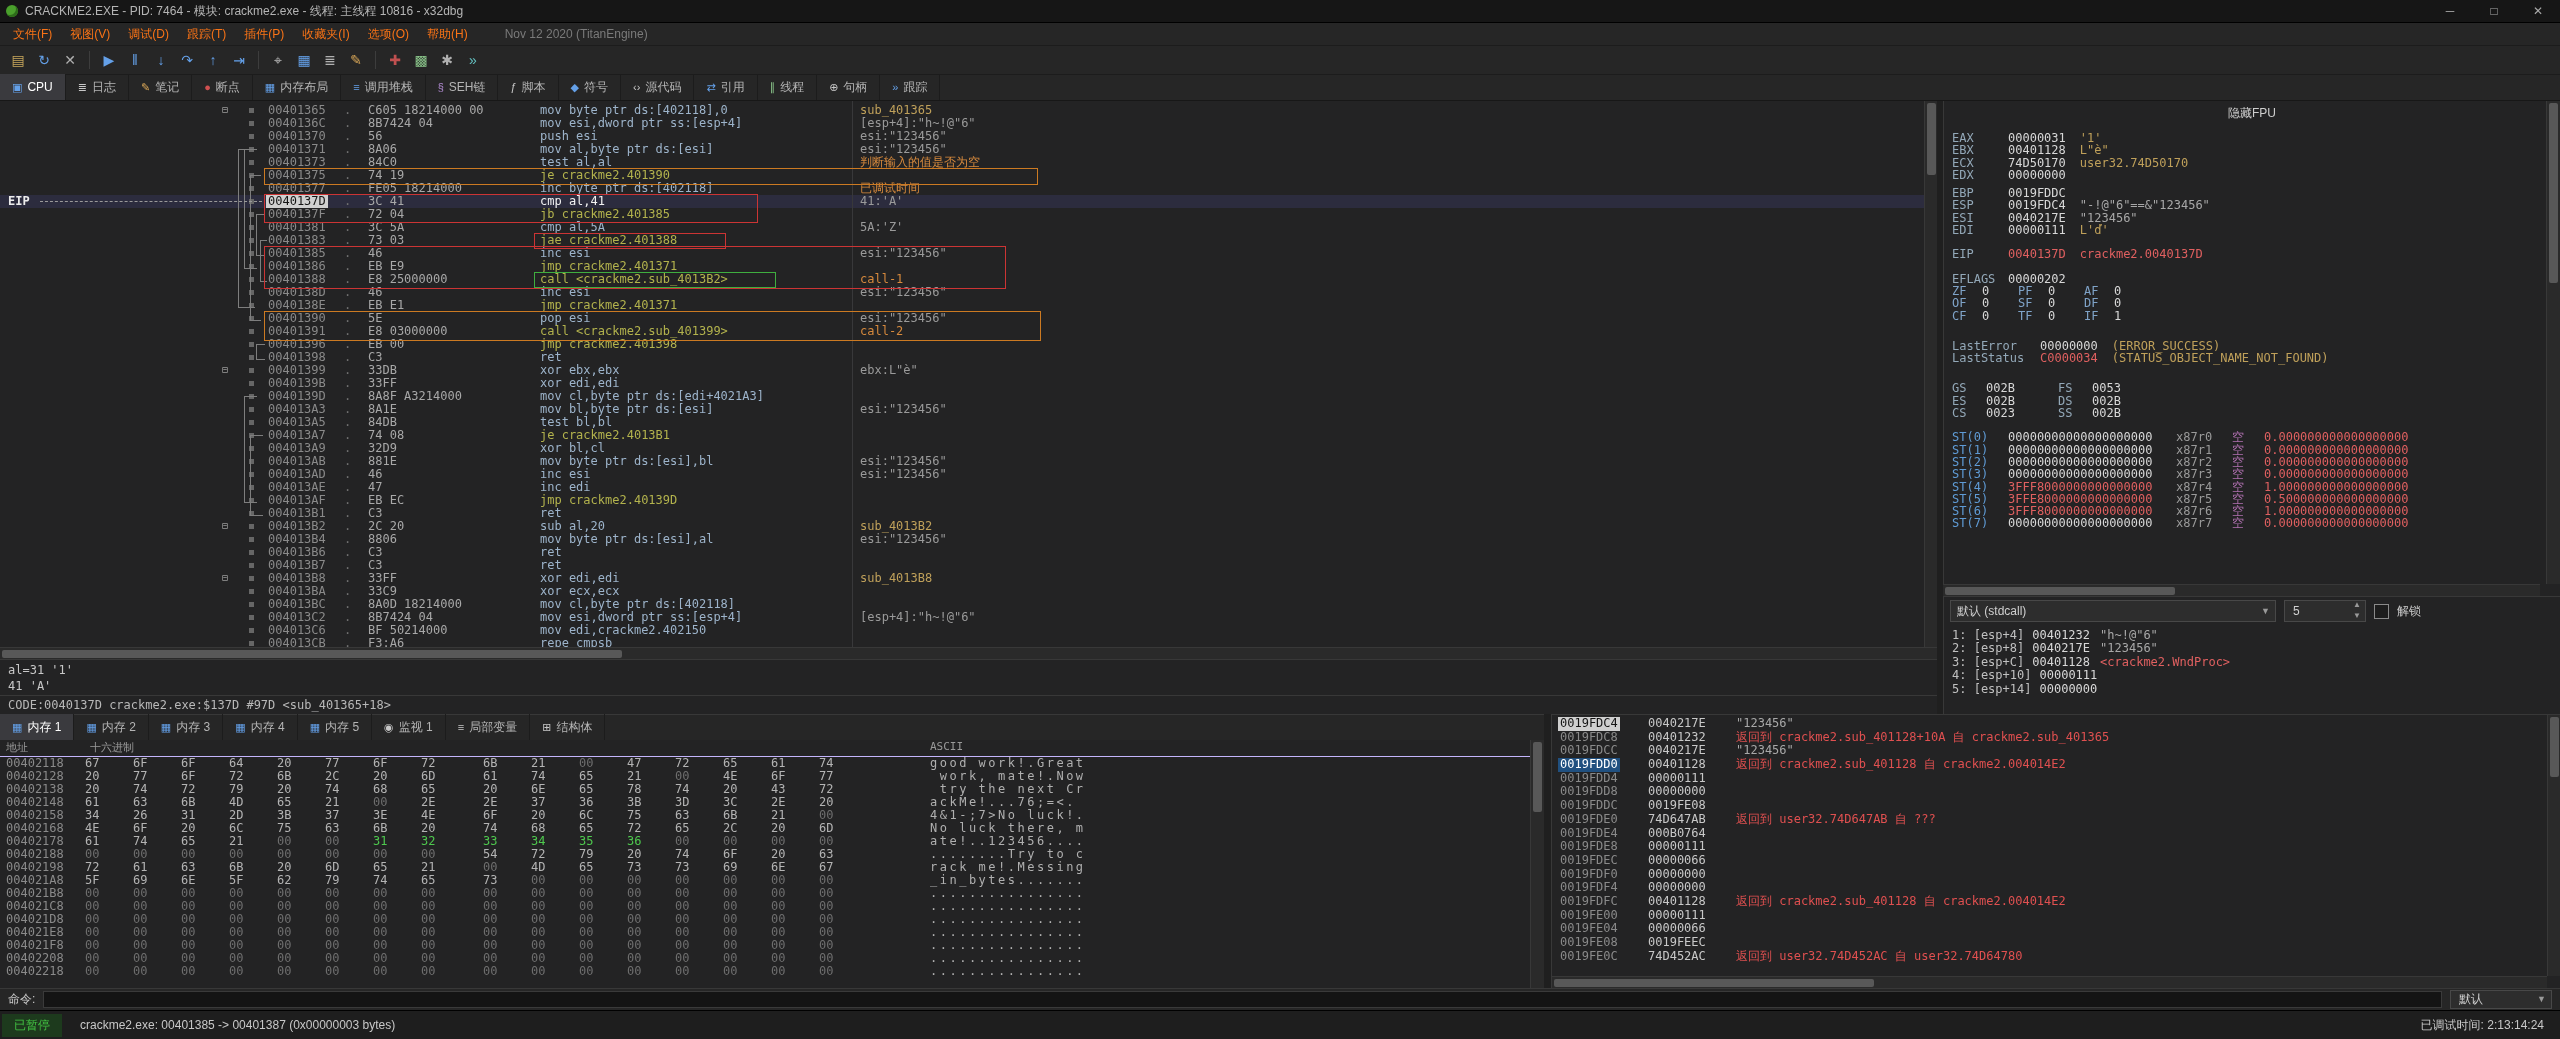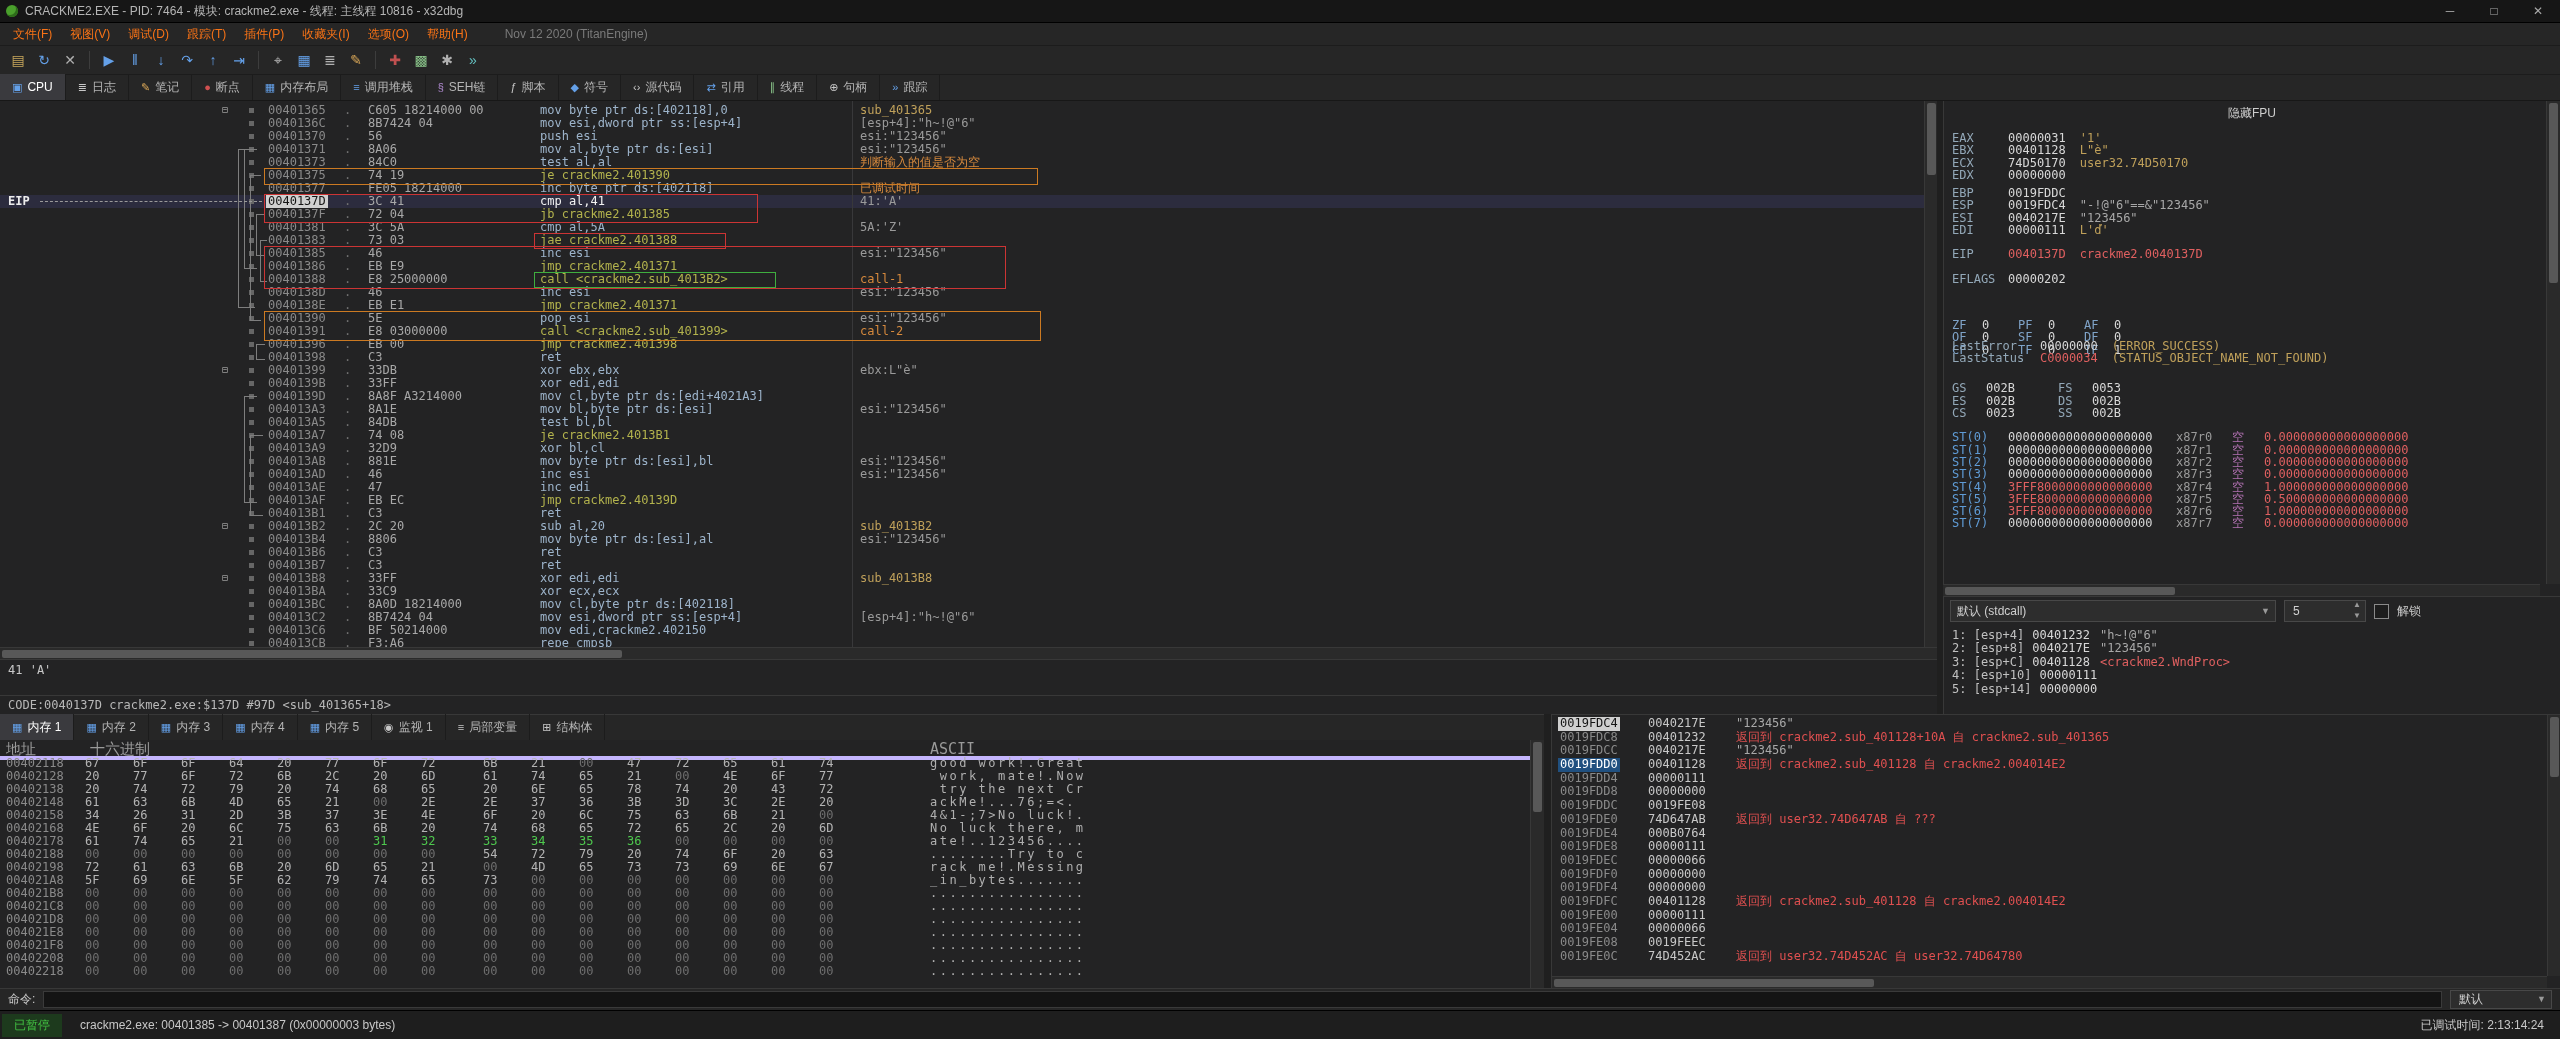--- a/index.html
+++ b/index.html
@@ -72,21 +72,21 @@
   
   #regpane{position:absolute;left:1943px;top:101px;width:617px;height:495px;background:#232324;border-left:1px solid #383838;box-sizing:border-box;overflow:hidden;}
   #fputoggle{text-align:center;padding-top:4px;color:#cfcfcf;}
   #regcontent{font-family:"DejaVu Sans Mono",monospace;font-size:12px;padding:10px 0 0 8px;}
   .rline{height:12.3px;line-height:12.3px;white-space:pre;}
   .mt6{margin-top:6px;} .mt12{margin-top:12px;} .mt18{margin-top:18px;}
   .rname{display:inline-block;width:56px;color:#93a8b8;}
   .rname.wide{width:88px;}
   .rval{color:#d8d8d8;} .rval.red{color:#e06060;}
   .rnote{margin-left:14px;} .rnote.gold{color:#bfa05a;} .rnote.gray{color:#a8a8a8;} .rnote.red{color:#e06060;}
-  .fname{display:inline-block;width:30px;color:#7fa3c8;margin-top:34px;} .fval{display:inline-block;width:36px;color:#d8d8d8;}
+  .fname{display:inline-block;width:30px;color:#7fa3c8;} .fval{display:inline-block;width:36px;color:#d8d8d8;}
   .sgname{display:inline-block;width:34px;color:#93a8b8;} .sgval{display:inline-block;width:72px;color:#d8d8d8;}
   .stname{display:inline-block;width:56px;color:#5f9bd5;}
   .sthex{display:inline-block;width:168px;color:#d8d8d8;} .sthex.red{color:#e06060;}
   .sttag{display:inline-block;width:56px;color:#9a9a9a;}
   .ststat{display:inline-block;width:32px;color:#b070b0;}
   .stval{color:#e06060;}
   #reg-hscroll{left:1943px;top:584px;width:597px;}
   #reg-vscroll{left:2546px;top:101px;height:483px;}
 
   
@@ -98,21 +98,21 @@
   .spin .car{position:absolute;right:4px;top:-2px;color:#9a9a9a;font-size:8px;line-height:11px;}
   .chkbox{width:13px;height:13px;border:1px solid #8a8a8a;background:#1d1d1d;}
   #argrows{font-family:"DejaVu Sans Mono",monospace;font-size:12px;padding:4px 0 0 8px;}
   .aline{height:13.4px;line-height:13.4px;white-space:pre;}
   .apre{color:#c0c0c0;} .aval{color:#d8d8d8;margin-left:8px;}
   .anote{margin-left:10px;} .anote.gray{color:#a8a8a8;} .anote.red{color:#e06060;}
 
   
   #memtabs{position:absolute;left:0;top:714px;width:1544px;height:26px;background:#262626;border-top:1px solid #383838;display:flex;align-items:flex-end;box-sizing:border-box;}
   #dumppane{position:absolute;left:0;top:740px;width:1544px;height:248px;background:#232324;overflow:hidden;}
-  #dumphead{position:relative;height:16px;color:#9a9a9a;font-family:"DejaVu Sans Mono",monospace;font-size:15px;border-bottom:4px solid #c4b5fd;}
+  #dumphead{position:relative;height:16px;color:#9a9a9a;font-family:"DejaVu Sans Mono",monospace;font-size:11px;border-bottom:1px solid #c4b5fd;}
   #dumprows{position:absolute;left:0;top:17px;width:1544px;}
   .mrow{position:relative;height:13px;line-height:13px;font-family:"DejaVu Sans Mono",monospace;font-size:12px;}
   .mcell{position:absolute;top:0;white-space:pre;}
   .maddr{left:6px;color:#8a8a8a;}
   .mbyte{color:#b4b4b4;} .mbyte.z{color:#6e6e6e;} .mbyte.g{color:#4ec94e;}
   .mascii{left:930px;color:#b0b0b0;letter-spacing:2.5px;}
   #dump-vscroll{left:1530px;top:0;height:248px;}
 
   
   #stackpane{position:absolute;left:1551px;top:714px;width:1009px;height:274px;background:#232324;border-left:1px solid #383838;border-top:1px solid #383838;box-sizing:border-box;overflow:hidden;}
@@ -315,20 +315,21 @@
     <div class="vscroll" style="left:1924px;top:0;height:546px">
         <div class="vthumb" style="top:2px;height:72px"></div>
       </div>
   </div>
 
   <div class="hscroll" id="dis-hscroll">
       <div class="hthumb" style="left:2px;width:620px"></div>
     </div>
 
   <div id="infobox">
+    <div>al=31 '1'</div>
     <div>41 'A'</div>
   </div>
   <div id="codeline">CODE:0040137D crackme2.exe:$137D #97D &lt;sub_401365+18&gt;</div>
 
   <div id="regpane">
     <div id="fputoggle">隐藏FPU</div>
     <div id="regcontent">
         <div class="rline "><span class="rname">EAX</span><span class="rval ">00000031</span><span class="rnote gold">'1'</span></div>
         <div class="rline "><span class="rname">EBX</span><span class="rval ">00401128</span><span class="rnote gold">L"è"</span></div>
         <div class="rline "><span class="rname">ECX</span><span class="rval ">74D50170</span><span class="rnote gold">user32.74D50170</span></div>

